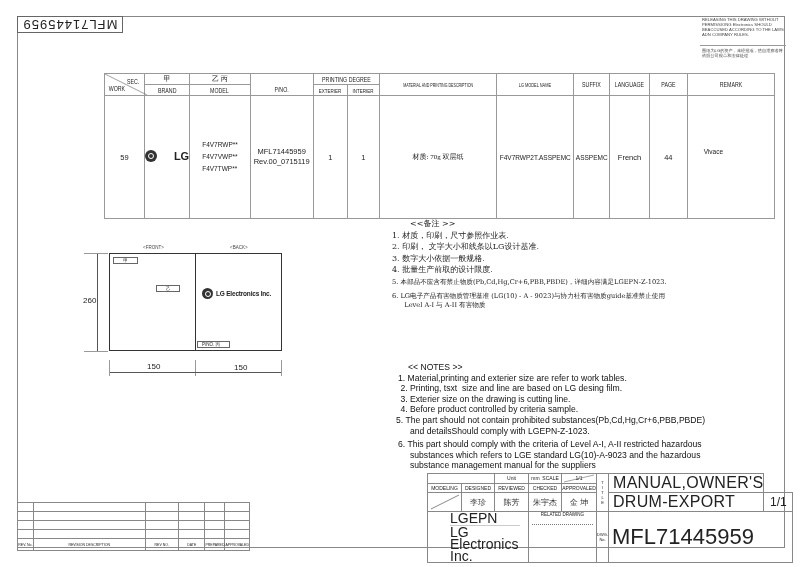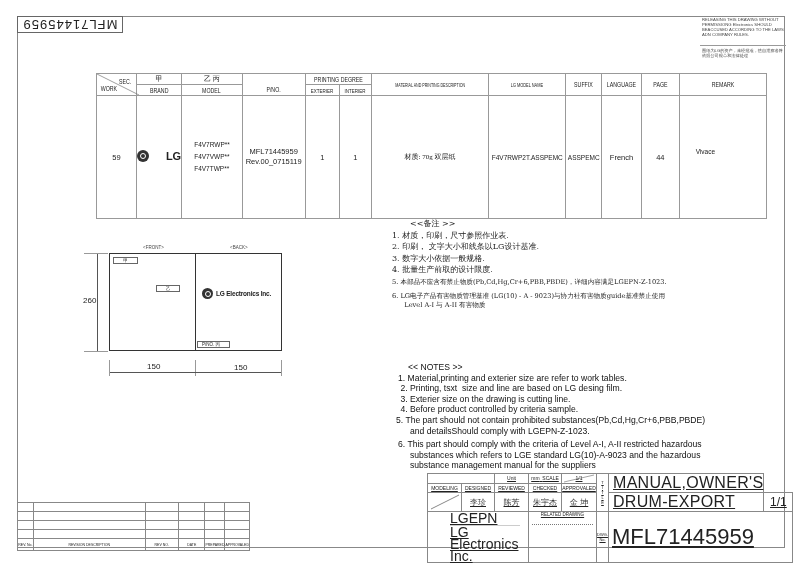--- a/index.html
+++ b/index.html
@@ -8,21 +8,21 @@
   .abs { position:absolute; }
   .frame { left:17px; top:16px; width:768px; height:532px; border:1px solid #888; box-sizing:border-box; }
   .dwg-tag { left:17px; top:16px; width:106px; height:17px; border:1px solid #666; box-sizing:border-box;
              font-size:13px; letter-spacing:1px; display:flex; align-items:center; justify-content:center;
              transform:rotate(180deg); }
   .release { left:700px; top:16px; width:86px; height:52px; font-size:4.2px; line-height:5px; color:#444; }
   .release .en { border-bottom:1px solid #999; padding:1px 2px 2px 2px; height:26px; }
   .release .cn { padding:2px; }
 
   
-  table.work { position:absolute; left:96px; top:73px; width:671px; border-collapse:collapse;
+  table.work { position:absolute; left:104px; top:73px; width:671px; border-collapse:collapse;
                border:1.5px solid #444; font-size:7px; }
   table.work td, table.work th { border:1px solid #999; text-align:center; font-weight:normal; padding:0; }
   table.work .h1 td { height:10px; }
   table.work .h2 td { height:10px; }
   table.work .body td { height:110px; font-size:7.5px; }
   .narrow { transform:scaleX(0.75); display:inline-block; white-space:nowrap; }
   .diag { position:relative; }
   .diag svg { position:absolute; left:0; top:0; }
   .lg-logo { display:inline-flex; align-items:center; gap:17px; font-weight:bold; font-size:11px; }
   .lg-circle { width:12px; height:12px; border-radius:50%; background:#333; position:relative; }
@@ -39,21 +39,21 @@
   .notes-cn { left:392px; top:218px; font-family:"DejaVu Serif", serif; font-size:8px; line-height:11.5px; color:#222; }
   .notes-en { left:398px; top:328px; font-size:8.6px; line-height:10.6px; color:#111;margin-top:34px; }
   .notes-en .indent { padding-left:12px; }
 
   
   table.rev { position:absolute; left:17px; top:502px; width:233px; border-collapse:collapse; font-size:3.5px; }
   table.rev td { border:1px solid #888; height:8px; padding:0; text-align:center; }
   table.rev tr.thick td { border-top:1.5px solid #333; }
 
   
-  table.tb { position:absolute; left:427px; top:473px; border-collapse:collapse; font-size:5px;text-decoration:underline; }
+  table.tb { position:absolute; left:427px; top:473px; border-collapse:collapse; font-size:5px; }
   table.tb td { border:1px solid #888; padding:0; text-align:center; }
   .big-title { font-size:16px; text-align:left !important; padding-left:4px !important; letter-spacing:0.3px; }
   .dwgno { font-size:22px; text-align:left !important; padding-left:3px !important; }
   .sig { font-family:"DejaVu Serif", serif; font-size:8px; color:#333; }
   .vert { font-size:4px; line-height:5px; }
 </style>
 </head>
 <body>
 
 <div class="abs frame"></div>

